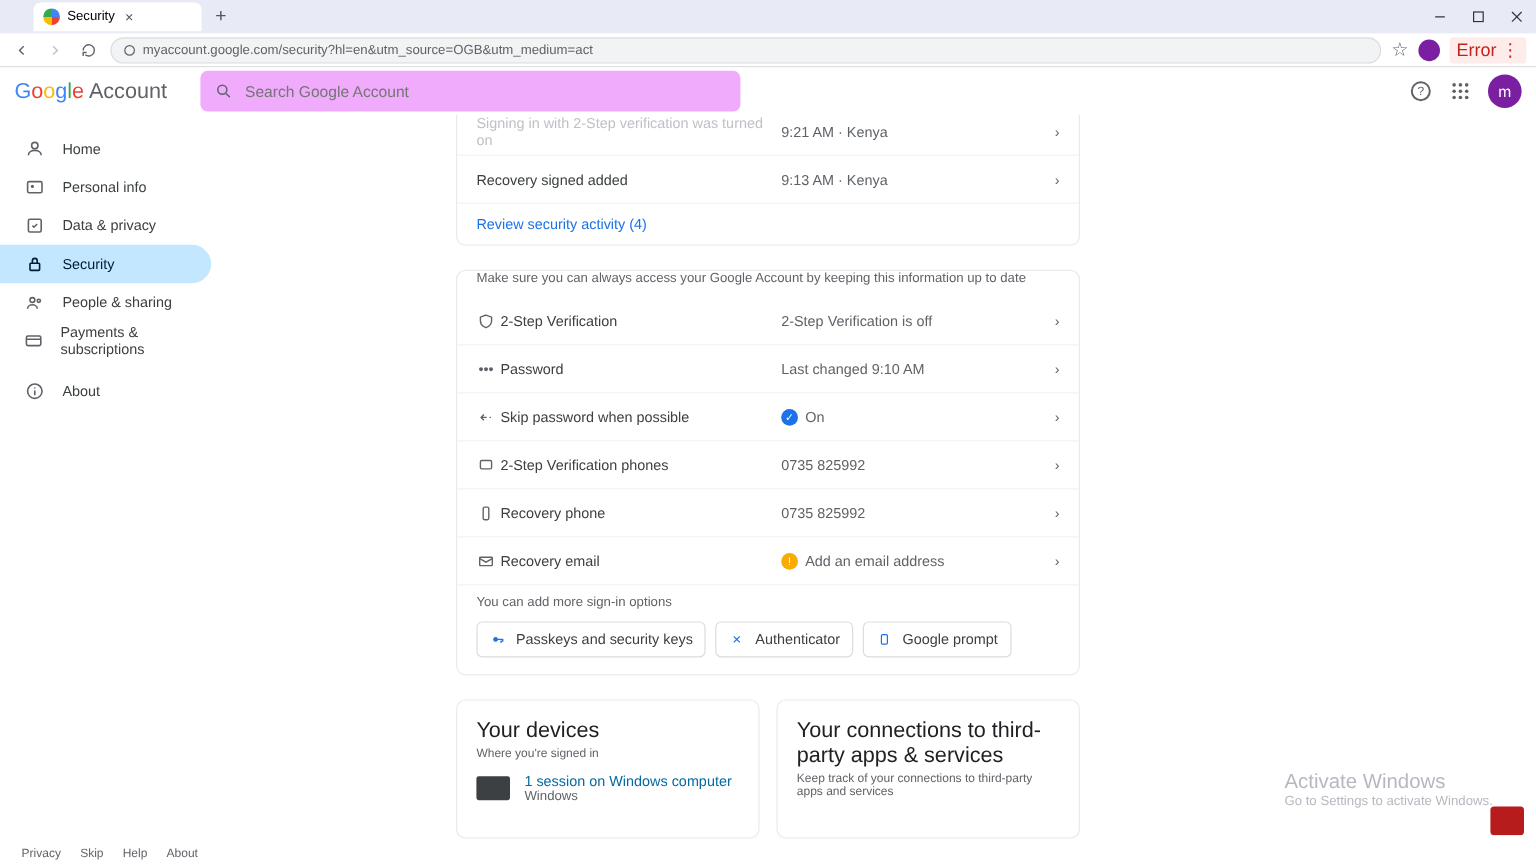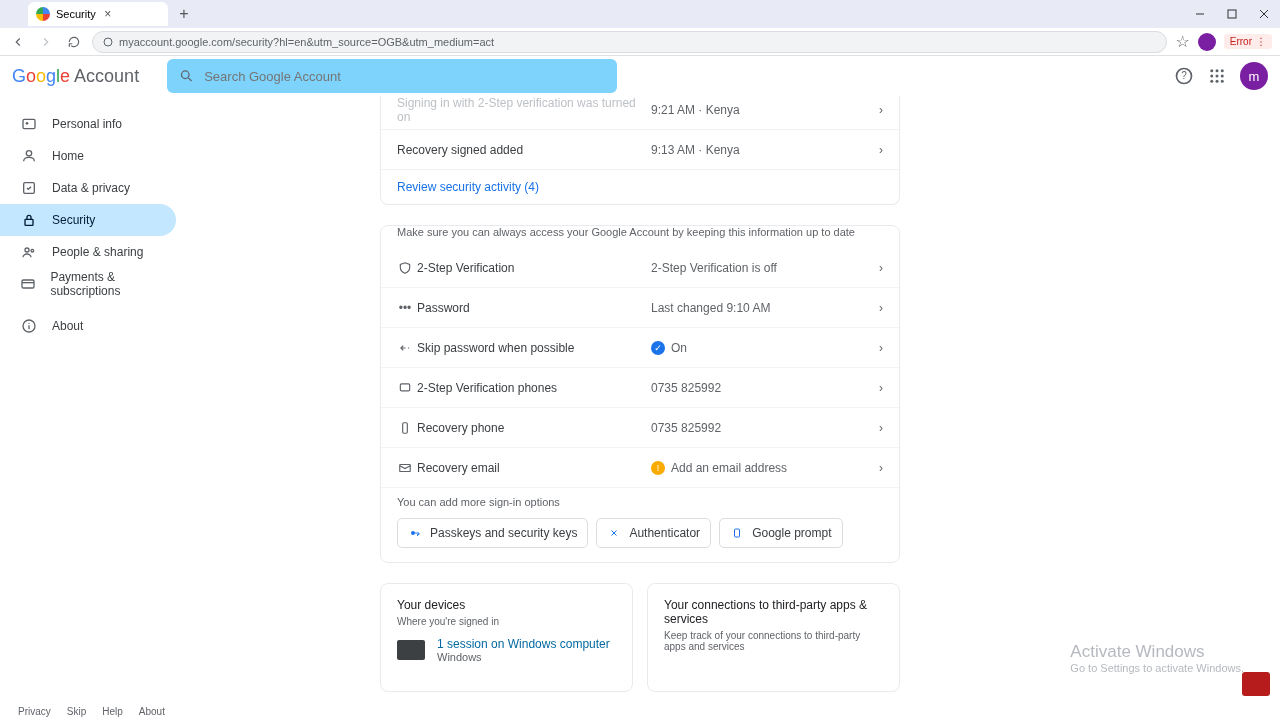--- a/index.html
+++ b/index.html
@@ -13,27 +13,27 @@
 .new-tab { width: 20px; height: 20px; display: flex; align-items: center; justify-content: center; color: #555; font-size: 16px; margin-left: 6px; }
 .window-controls { margin-left: auto; display: flex; }
 .window-controls div { width: 32px; height: 28px; display: flex; align-items: center; justify-content: center; color: #333; }
 
 .addrbar { height: 28px; background: #fff; border-bottom: 1px solid #e0e0e0; display: flex; align-items: center; padding: 0 8px; gap: 8px; }
 .nav-btn { width: 20px; height: 20px; display: flex; align-items: center; justify-content: center; color: #5f6368; }
 .url-field { flex: 1; height: 22px; background: #f1f3f4; border: 1px solid #dadce0; border-radius: 12px; padding: 0 10px; font-size: 11px; color: #5f6368; display: flex; align-items: center; gap: 6px; }
 .addr-right { display: flex; align-items: center; gap: 8px; }
 .star-icon { color: #5f6368; }
 .prof-dot { width: 18px; height: 18px; border-radius: 50%; background: #7b1fa2; }
-.error-pill { font-size: 10px; background: #fdecea; color: #c5221f; padding: 2px 6px; border-radius: 3px; display: flex; align-items: flex-end; gap: 4px; }
+.error-pill { font-size: 15px; background: #fdecea; color: #c5221f; padding: 2px 6px; border-radius: 3px; display: flex; align-items: flex-end; gap: 4px; }
 
 
 .app-header { height: 40px; display: flex; align-items: center; padding: 0 12px; gap: 28px; }
 .logo { font-size: 18px; color: #5f6368; }
 .logo .g1{color:#4285f4}.logo .g2{color:#ea4335}.logo .g3{color:#fbbc05}.logo .g4{color:#4285f4}.logo .g5{color:#34a853}.logo .g6{color:#ea4335}
-.search-wrap { flex: 1; max-width: 450px; height: 34px; background: #7dd3fc; border-radius: 6px; display: flex; align-items: center; padding: 0 12px; gap: 10px; }
+.search-wrap { flex: 1; max-width: 450px; height: 34px; background: #f0abfc; border-radius: 6px; display: flex; align-items: center; padding: 0 12px; gap: 10px; }
 .search-wrap input { border: none; background: transparent; outline: none; font-size: 13px; color: #5f6368; width: 100%; }
 .header-right { margin-left: auto; display: flex; align-items: center; gap: 14px; }
 .avatar { width: 28px; height: 28px; border-radius: 50%; background: #7b1fa2; color: #fff; display: flex; align-items: center; justify-content: center; font-size: 13px; }
 
 .layout { display: flex; height: calc(720px - 28px - 28px - 40px - 17px); }
 
 
 .sidebar { width: 190px; padding-top: 12px; }
 .nav-item { display: flex; align-items: center; gap: 14px; height: 32px; padding: 0 0 0 20px; font-size: 12px; color: #3c4043; border-radius: 0 16px 16px 0; cursor: pointer; margin-right: 14px; }
 .nav-item.active { background: #c2e7ff; color: #001d35; }
@@ -57,21 +57,21 @@
 .sec-sub { font-size: 11px; color: #5f6368; padding: 0 16px 10px; }
 .sec-note { font-size: 11px; color: #5f6368; padding: 8px 16px 10px; }
 
 .chips { display: flex; gap: 8px; padding: 0 16px 14px; }
 .chip { border: 1px solid #dadce0; border-radius: 5px; height: 30px; display: flex; align-items: center; gap: 8px; padding: 0 10px; font-size: 12px; color: #3c4043; cursor: pointer; }
 .chip-icon { width: 14px; height: 14px; display: flex; align-items: center; justify-content: center; color: #1a73e8; }
 
 .two-col { display: flex; gap: 14px; }
 .two-col .card { flex: 1; margin-bottom: 0; }
 .card-pad { padding: 14px 16px 16px; }
-.card-title { font-size: 12px; color: #202124; margin-bottom: 4px; }
+.card-title { font-size: 18px; color: #202124; margin-bottom: 4px; }
 .card-sub { font-size: 10px; color: #5f6368; margin-bottom: 10px; }
 .device-row { display: flex; align-items: center; gap: 12px; margin: 8px 0 12px; }
 .device-icon { width: 28px; height: 20px; background: #3c4043; border-radius: 2px; }
 
 .status-badge-blue { width: 14px; height: 14px; border-radius: 50%; background: #1a73e8; color: #fff; font-size: 9px; display: flex; align-items: center; justify-content: center; }
 .status-badge-yellow { width: 14px; height: 14px; border-radius: 50%; background: #f9ab00; color: #fff; font-size: 9px; display: flex; align-items: center; justify-content: center; }
 
 .footer { position: absolute; bottom: 0; left: 0; height: 17px; display: flex; align-items: center; gap: 16px; padding: 0 18px; font-size: 10px; color: #5f6368; background:#fff; width:300px; }
 
 .watermark { position: absolute; right: 36px; bottom: 46px; color: #b5b9bf; }
@@ -176,34 +176,34 @@
       </div>
   </div>
 </div>
 
 <div class="layout">
 
   <div class="sidebar">
     <div class="nav-item">
         <span class="nav-icon">
           <svg width="16" height="16" viewBox="0 0 24 24">
+            <circle cx="12" cy="8" r="4" fill="none" stroke="currentColor" stroke-width="2"></circle>
+            <path d="M4 20c0-4 4-6 8-6s8 2 8 6" fill="none" stroke="currentColor" stroke-width="2"></path>
+          </svg>
+        </span>
+        <span>Home</span>
+      </div>
+    <div class="nav-item">
+        <span class="nav-icon">
+          <svg width="16" height="16" viewBox="0 0 24 24">
             <rect x="3" y="5" width="18" height="14" rx="2" fill="none" stroke="currentColor" stroke-width="2"></rect>
             <circle cx="9" cy="11" r="2" fill="currentColor"></circle>
           </svg>
         </span>
         <span>Personal info</span>
-      </div>
-    <div class="nav-item">
-        <span class="nav-icon">
-          <svg width="16" height="16" viewBox="0 0 24 24">
-            <circle cx="12" cy="8" r="4" fill="none" stroke="currentColor" stroke-width="2"></circle>
-            <path d="M4 20c0-4 4-6 8-6s8 2 8 6" fill="none" stroke="currentColor" stroke-width="2"></path>
-          </svg>
-        </span>
-        <span>Home</span>
       </div>
     <div class="nav-item">
         <span class="nav-icon">
           <svg width="16" height="16" viewBox="0 0 24 24">
             <rect x="4" y="4" width="16" height="16" rx="2" fill="none" stroke="currentColor" stroke-width="2"></rect>
             <path d="M9 12l2 2 4-4" fill="none" stroke="currentColor" stroke-width="2"></path>
           </svg>
         </span>
         <span>Data &amp; privacy</span>
       </div>

